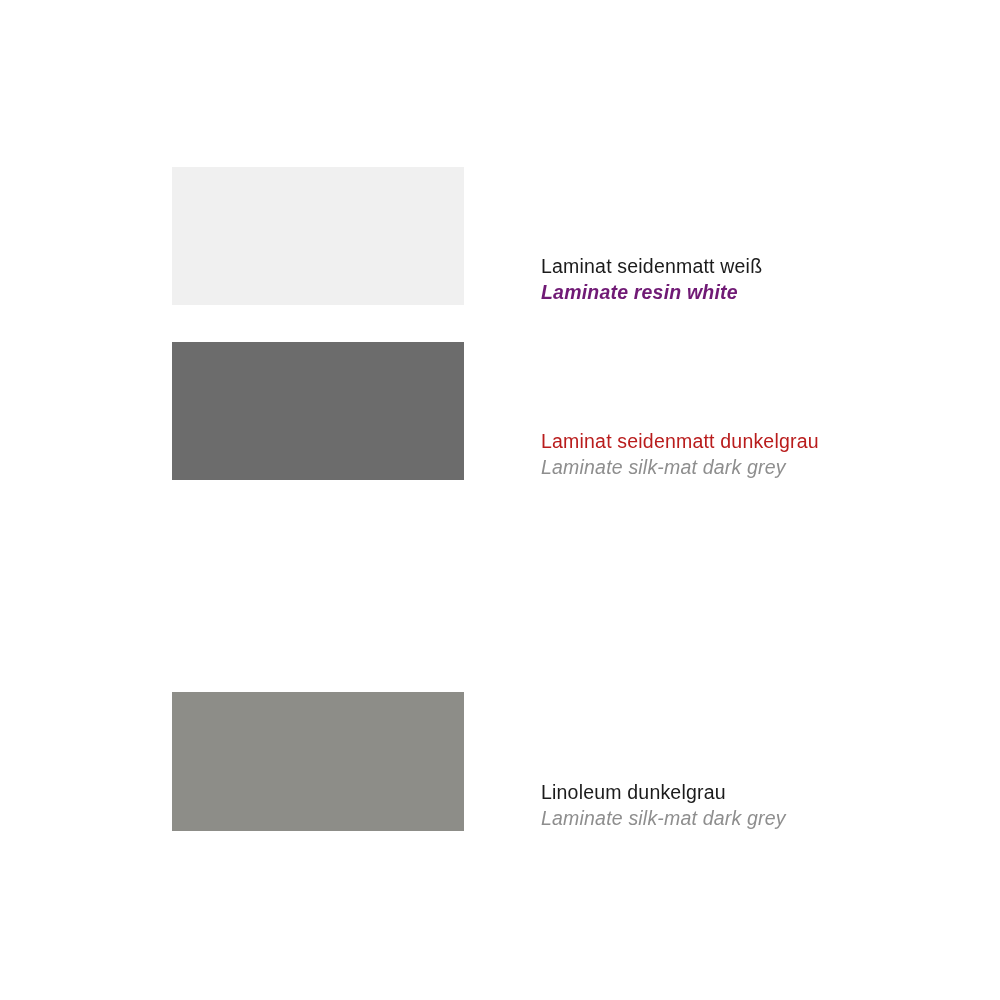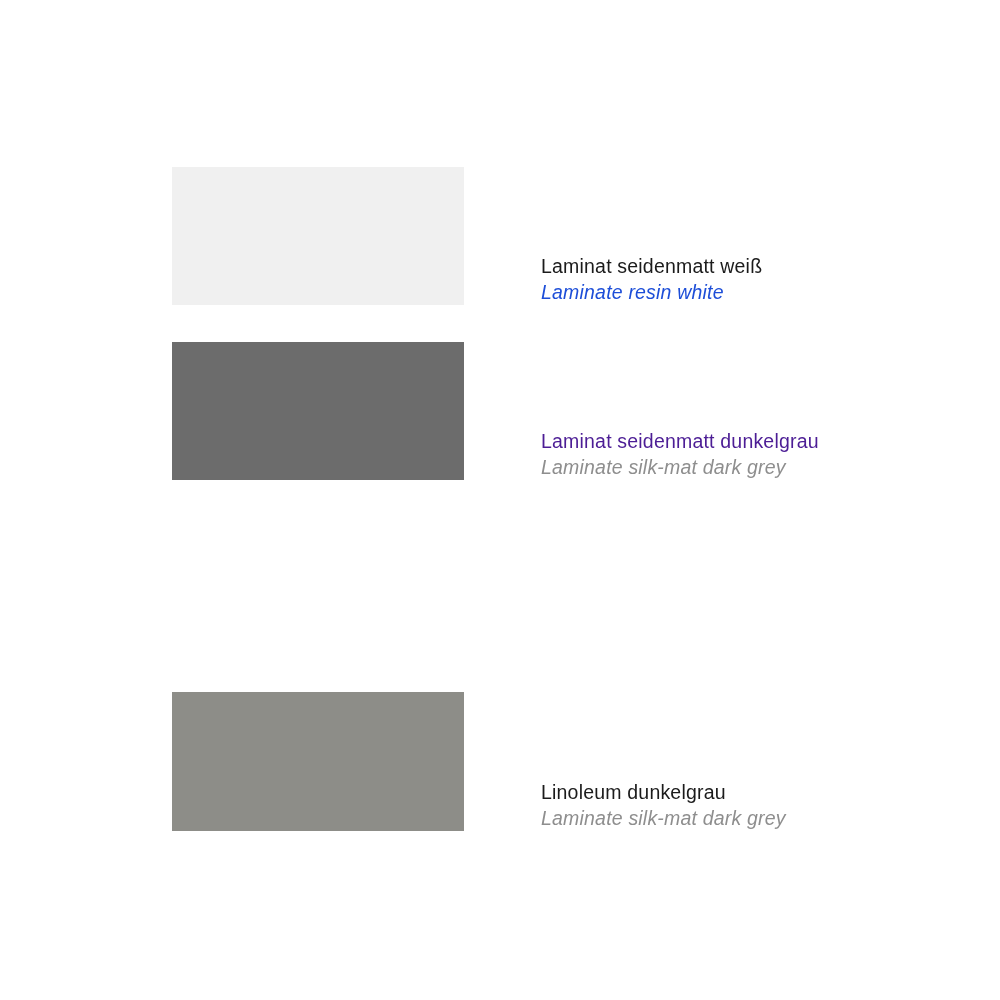--- a/index.html
+++ b/index.html
@@ -76,28 +76,28 @@
 </style>
 </head>
 <body style="background-color: rgb(255, 255, 255);">
 
 <div id="swatch-sheet">
 
   <div class="swatch-row r0">
     <div class="swatch-chip" style="background-color: rgb(240, 240, 240);"></div>
     <div class="swatch-caption">
       <span class="caption-title" style="color: rgb(27, 27, 27);">Laminat seidenmatt weiß</span>
-      <span class="caption-subtitle" style="color: #1d4ed8;">Laminate resin white</span>
+      <span class="caption-subtitle" style="color: #701a75; font-weight: bold;">Laminate resin white</span>
     </div>
   </div>
 
   <div class="swatch-row r1">
     <div class="swatch-chip" style="background-color: rgb(108, 108, 108);"></div>
     <div class="swatch-caption">
-      <span class="caption-title" style="color: #4c1d95;">Laminat seidenmatt dunkelgrau</span>
+      <span class="caption-title" style="color: #b91c1c;">Laminat seidenmatt dunkelgrau</span>
       <span class="caption-subtitle" style="color: rgb(142, 142, 142);">Laminate silk-mat dark grey</span>
     </div>
   </div>
 
 
   <div class="swatch-row r3">
     <div class="swatch-chip" style="background-color: rgb(141, 141, 136);"></div>
     <div class="swatch-caption">
       <span class="caption-title" style="color: rgb(27, 27, 27);">Linoleum dunkelgrau</span>
       <span class="caption-subtitle" style="color: rgb(142, 142, 142);">Laminate silk-mat dark grey</span>

